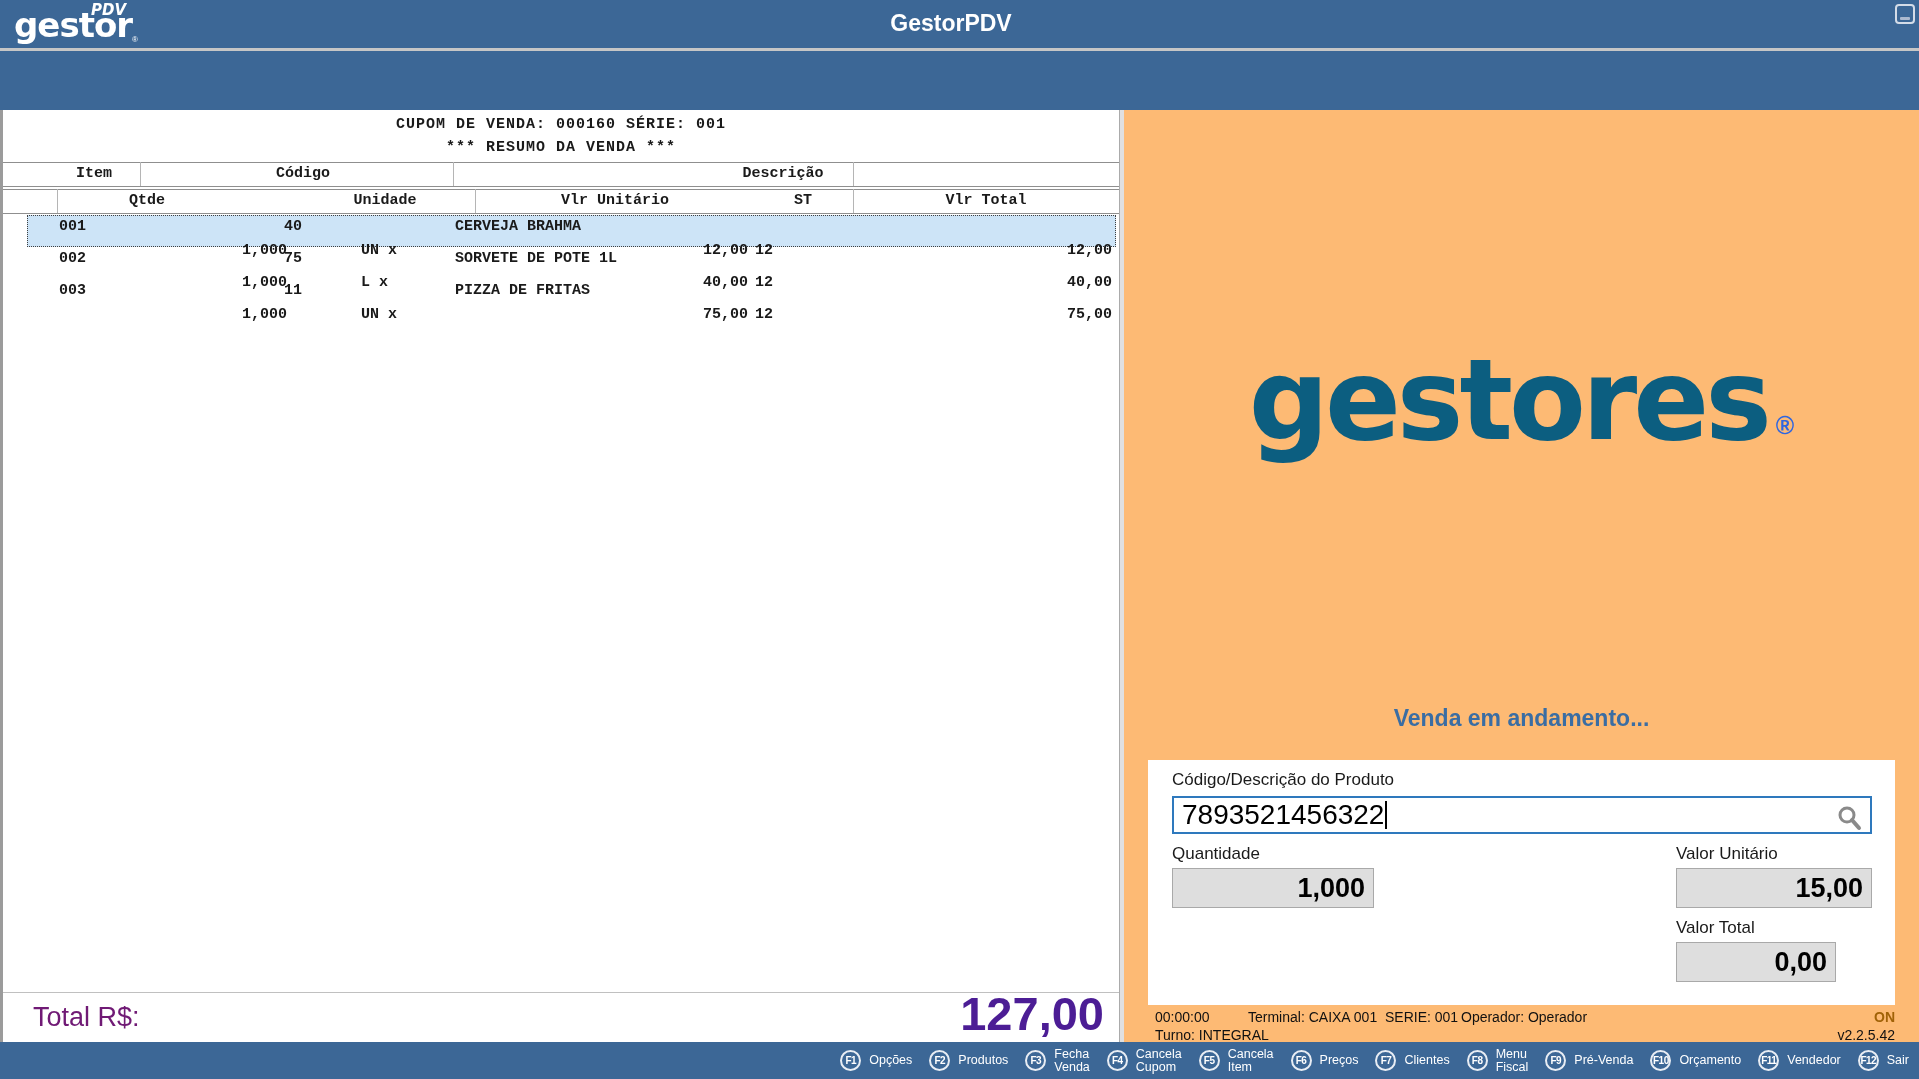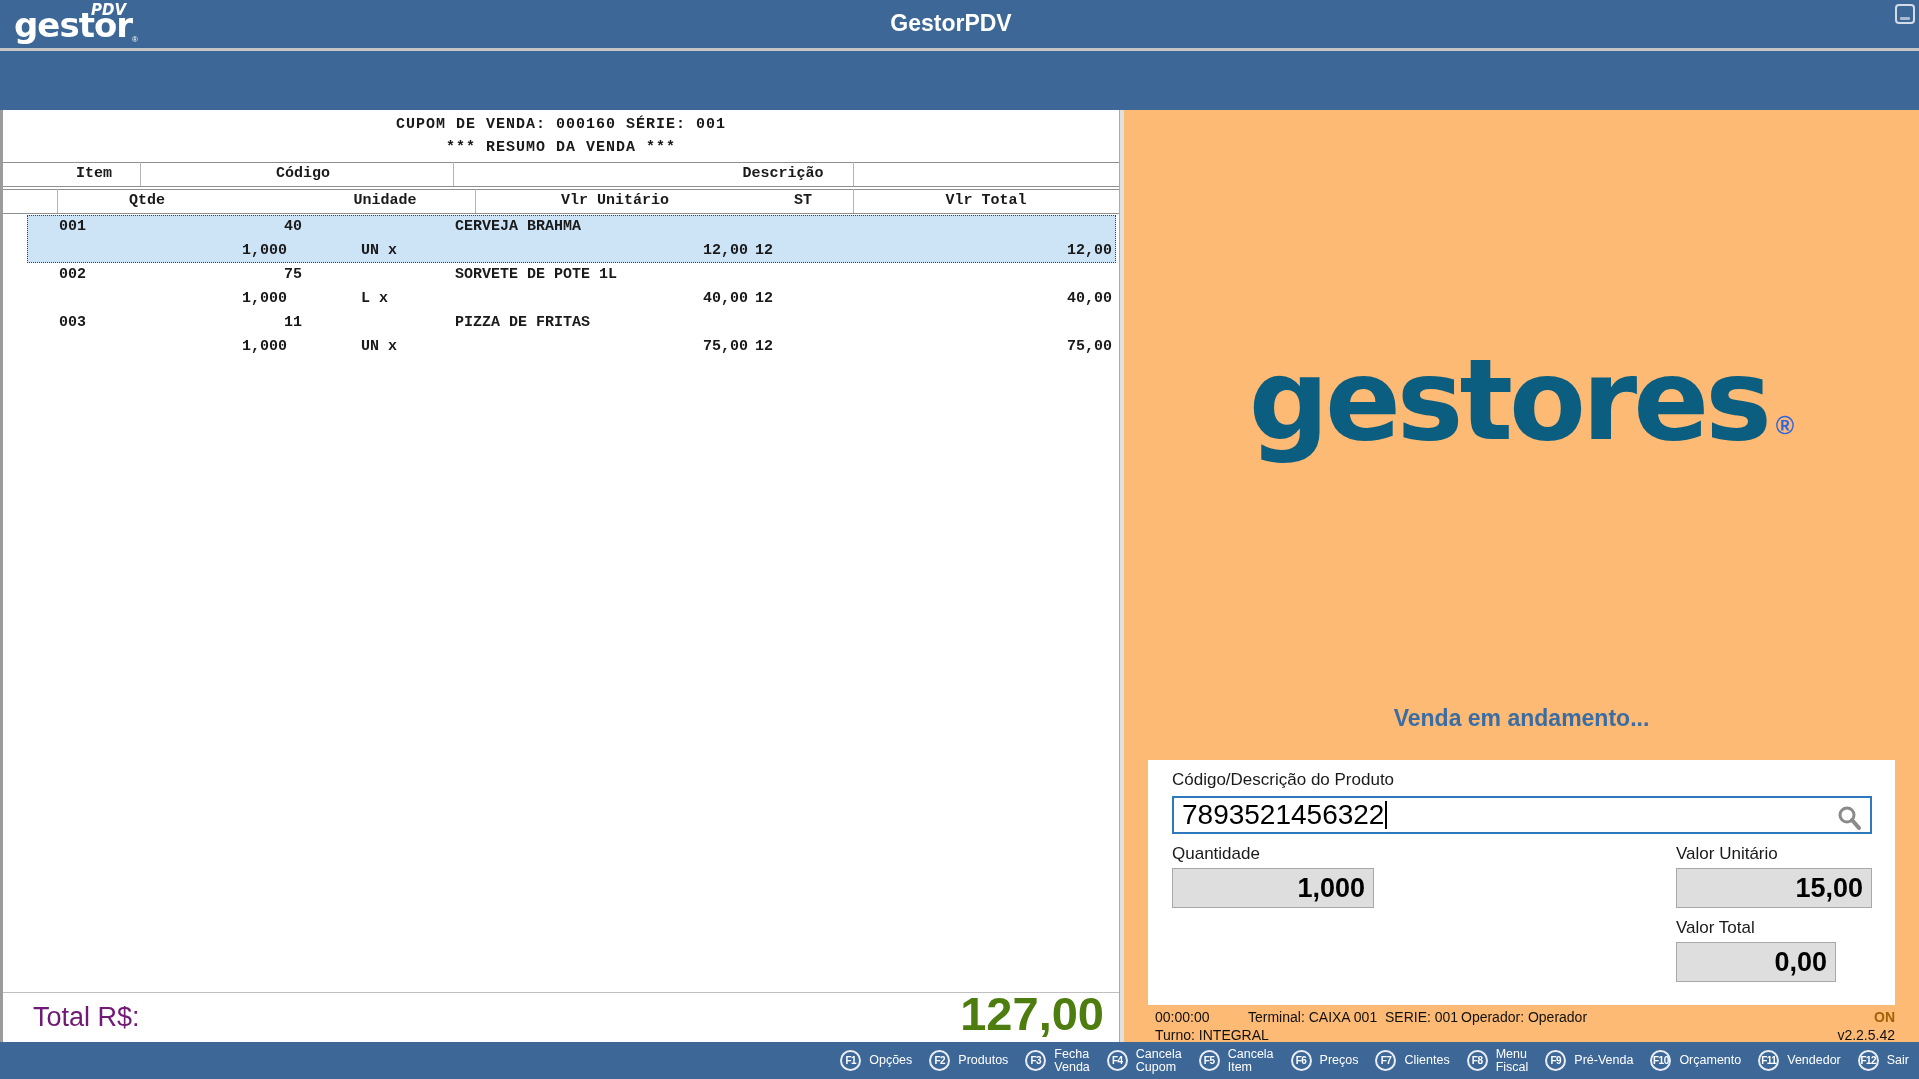--- a/index.html
+++ b/index.html
@@ -26,36 +26,36 @@
   
   .receipt { position:absolute; left:0; top:110px; width:1120px; height:932px; background:#fff;
              border-left:3px solid #9B9B9B; border-right:1px solid #ABABAB;
              font-family:"Liberation Mono", monospace; font-weight:bold; font-size:15px; color:#1A1A1A; }
   .coupon-line  { position:absolute; left:0; top:6px;  width:100%; text-align:center; letter-spacing:1px; }
   .summary-line { position:absolute; left:0; top:29px; width:100%; text-align:center; letter-spacing:1px; }
   .rule  { position:absolute; left:0; width:100%; height:1px; background:#8F8F8F; }
   .hdr-label { position:absolute; transform:translateX(-50%); line-height:20px; }
   .vsep { position:absolute; width:1px; background:#B5B5B5; }
   .rows { position:absolute; left:0; top:105px; width:100%; }
-  .item-row { position:relative; width:100%; height:48px; cursor:pointer; }
+  .item-row { position:relative; width:100%; height:32px; cursor:pointer; }
   .item-row.selected::before {
     content:""; position:absolute; left:24px; right:3px; top:0; bottom:0;
     background:#CDE4F7; border:1px dotted #3F3F3F;
   }
   .cell { position:absolute; line-height:24px; white-space:pre; }
   .l1 { top:0; } .l2 { top:24px; }
   .c-item { left:56px; }  .c-cod { right:817px; } .c-desc { left:452px; }
   .c-qtde { right:832px; } .c-un { left:358px; } .c-vu { right:371px; }
   .c-st { left:752px; }  .c-vt { right:7px; }
 
   .total-rule { position:absolute; left:0; top:882px; width:100%; height:1px; background:#C0C0C0; }
   .total-label { position:absolute; left:30px; top:892px; font-family:"Liberation Sans", sans-serif;
                  font-weight:normal; font-size:27px; color:#701a75; }
   .total-value { position:absolute; right:15px; top:876px; font-family:"Liberation Sans", sans-serif;
-                 font-size:47px; font-weight:bold; color:#4d7c0f; }
+                 font-size:47px; font-weight:bold; color:#4c1d95; }
 
   
   .side { position:absolute; left:1124px; top:110px; width:795px; height:932px; background:#fdba74; }
   .brand { position:absolute; left:0; top:230px; width:100%; display:flex; justify-content:center; align-items:flex-end; }
   .brand-word { font-family:"DejaVu Sans", sans-serif; font-weight:bold; font-size:112px;
                 letter-spacing:-4px; color:#0C5E80; line-height:120px; }
   .brand-reg { font-size:25px; color:#2F66E0; margin:0 0 20px 8px; font-weight:bold; }
   .sale-msg { position:absolute; left:0; top:595px; width:100%; text-align:center;
               font-size:23px; font-weight:bold; color:#3A6DA3; }
 

